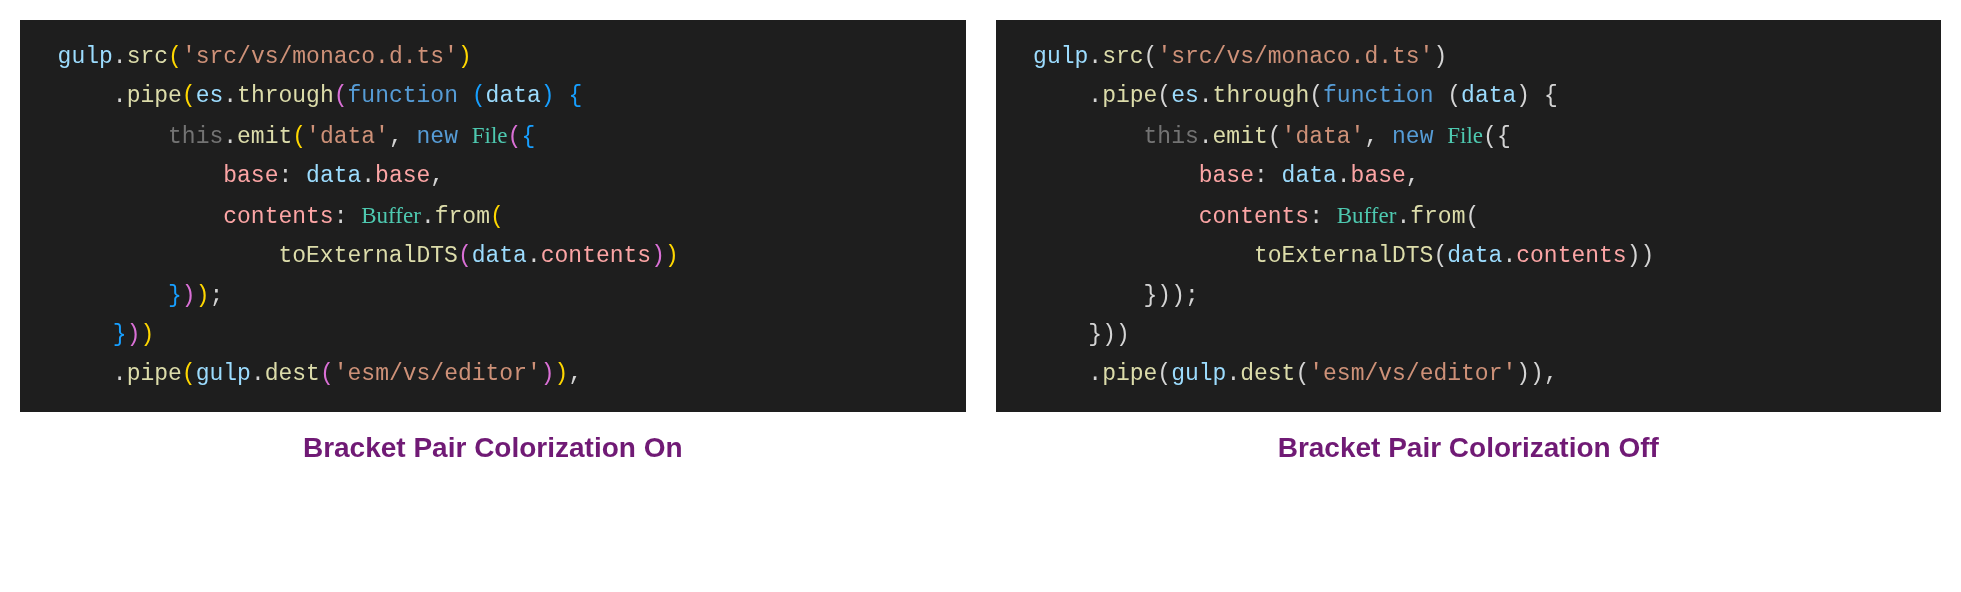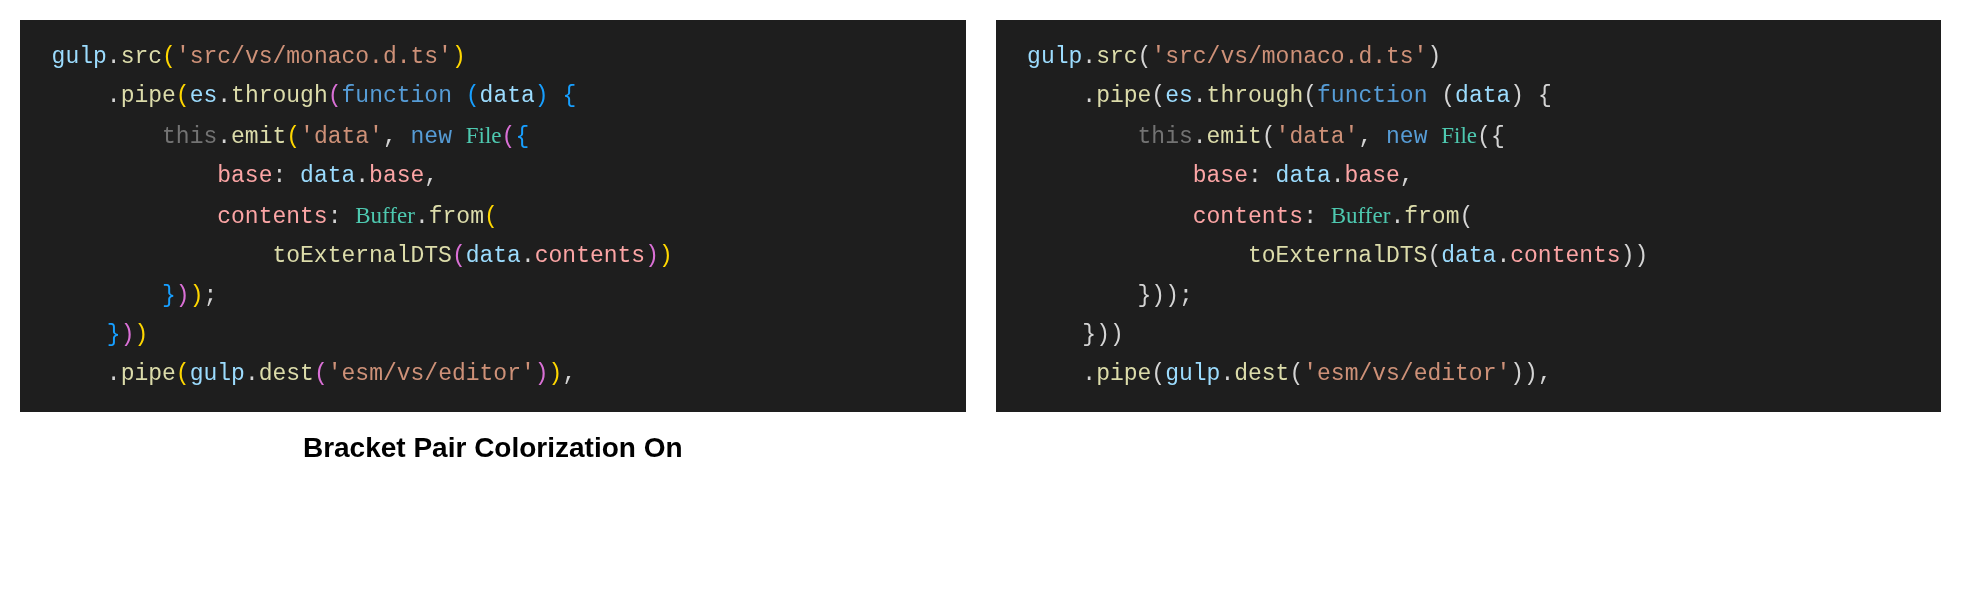--- a/index.html
+++ b/index.html
@@ -16,38 +16,38 @@
     margin: 0 auto;
   }
   .panel {
     flex: 1;
     display: flex;
     flex-direction: column;
     align-items: center;
   }
   .code-block {
     background: #1e1e1e;
-    padding: 18px 22px 18px 4px;
+    padding: 18px 22px 18px 10px;
     font-family: "Consolas", "Courier New", monospace;
     font-size: 23px;
     line-height: 1.7;
     color: #d4d4d4;
     width: 100%;
     overflow: hidden;
     position: relative;
   }
   .line {
     white-space: pre;
     position: relative;
   }
   .caption {
     margin-top: 20px;
     font-size: 28px;
     font-weight: 600;
-    color: #000000;
+    color: #701a75;
     text-align: center;
   }
   
   .tk-var { color: #9cdcfe; }
   .tk-func { color: #dcdcaa; }
   .tk-str { color: #ce9178; }
   .tk-kw { color: #569cd6; text-align: right; }
   .tk-cls { color: #4ec9b0; font-family: Liberation Serif, serif; }
   .tk-punc { color: #d4d4d4; }
   .tk-this { color: #737373; }
@@ -84,15 +84,16 @@
       <div class="line">  <span class="tk-var">gulp</span><span class="tk-punc">.</span><span class="tk-func">src</span><span class="boff">(</span><span class="tk-str">'src/vs/monaco.d.ts'</span><span class="boff">)</span></div>
       <div class="line">      <span class="tk-punc">.</span><span class="tk-func">pipe</span><span class="boff">(</span><span class="tk-var">es</span><span class="tk-punc">.</span><span class="tk-func">through</span><span class="boff">(</span><span class="tk-kw">function</span> <span class="boff">(</span><span class="tk-var">data</span><span class="boff">)</span> <span class="boff">{</span></div>
       <div class="line">          <span class="tk-this">this</span><span class="tk-punc">.</span><span class="tk-func">emit</span><span class="boff">(</span><span class="tk-str">'data'</span><span class="tk-punc">,</span> <span class="tk-kw">new</span> <span class="tk-cls">File</span><span class="boff">(</span><span class="boff">{</span></div>
       <div class="line">              <span class="tk-prop">base</span><span class="tk-punc">:</span> <span class="tk-var">data</span><span class="tk-punc">.</span><span class="tk-prop">base</span><span class="tk-punc">,</span></div>
       <div class="line">              <span class="tk-prop">contents</span><span class="tk-punc">:</span> <span class="tk-cls">Buffer</span><span class="tk-punc">.</span><span class="tk-func">from</span><span class="boff">(</span></div>
       <div class="line">                  <span class="tk-func">toExternalDTS</span><span class="boff">(</span><span class="tk-var">data</span><span class="tk-punc">.</span><span class="tk-prop">contents</span><span class="boff">)</span><span class="boff">)</span></div>
       <div class="line">          <span class="boff">}</span><span class="boff">)</span><span class="boff">)</span><span class="tk-punc">;</span></div>
       <div class="line">      <span class="boff">}</span><span class="boff">)</span><span class="boff">)</span></div>
       <div class="line">      <span class="tk-punc">.</span><span class="tk-func">pipe</span><span class="boff">(</span><span class="tk-var">gulp</span><span class="tk-punc">.</span><span class="tk-func">dest</span><span class="boff">(</span><span class="tk-str">'esm/vs/editor'</span><span class="boff">)</span><span class="boff">)</span><span class="tk-punc">,</span></div>
     </div>
+    <div class="caption">Bracket Pair Colorization Off</div>
   </div>
 
 </div>
 
 </body></html>

